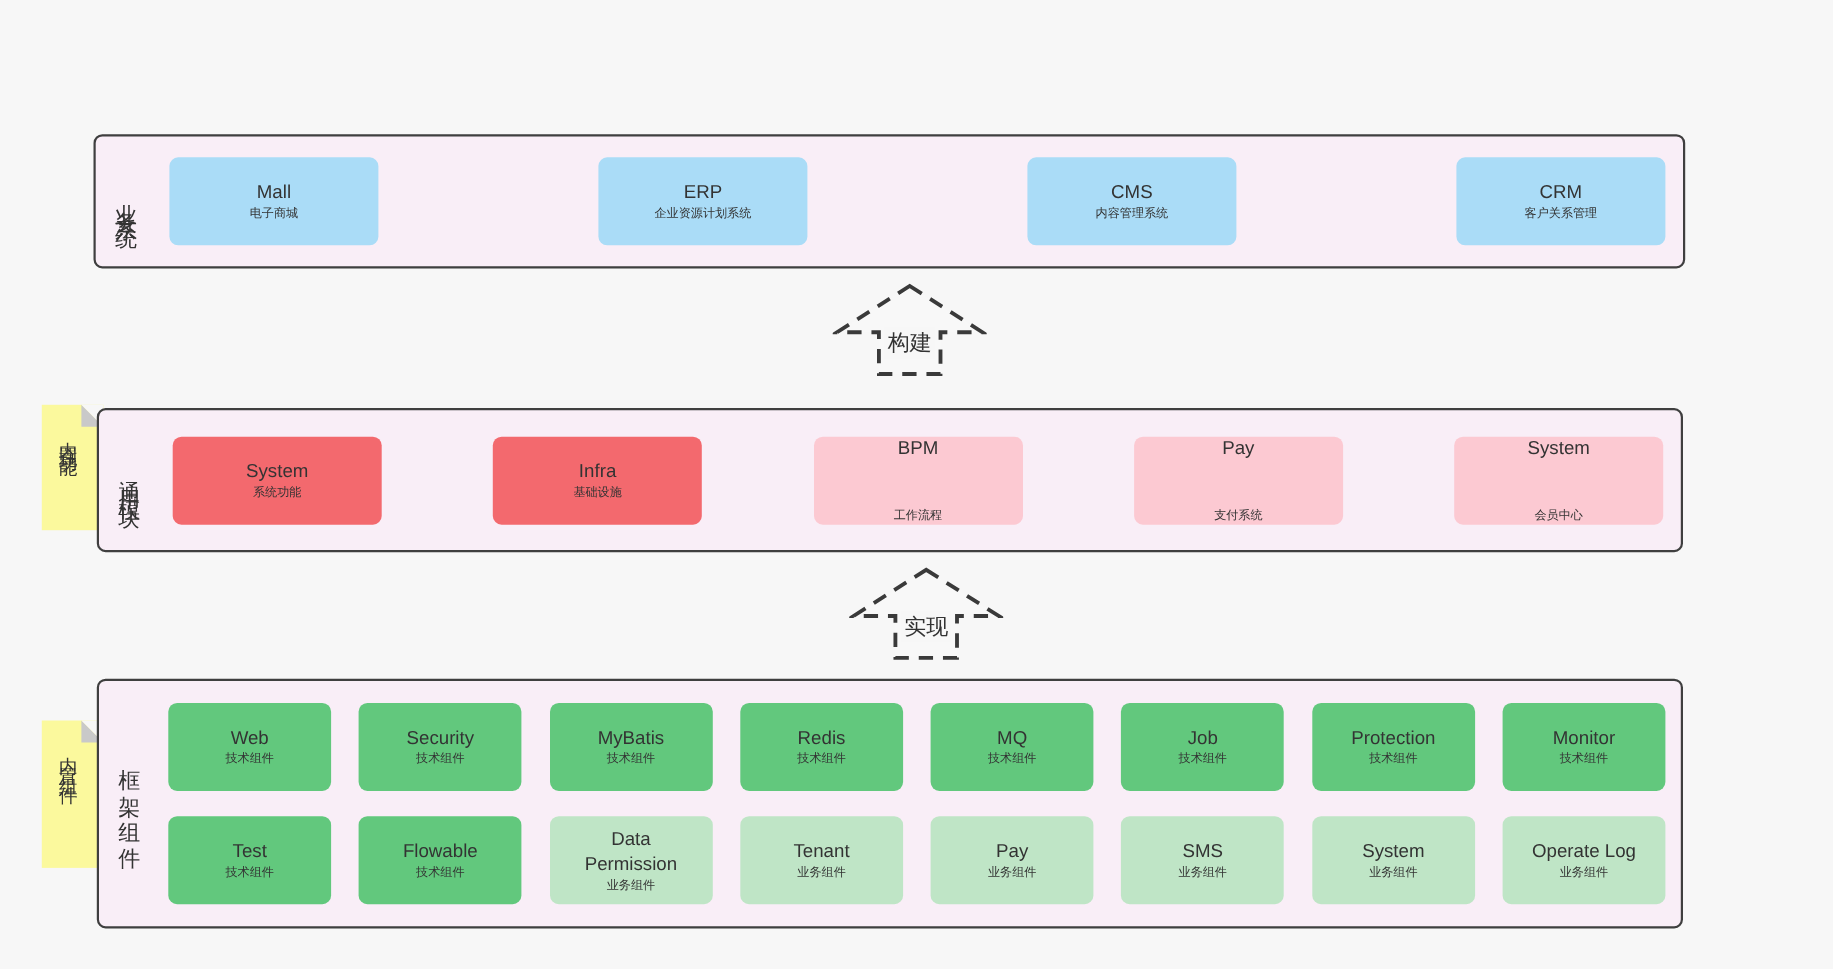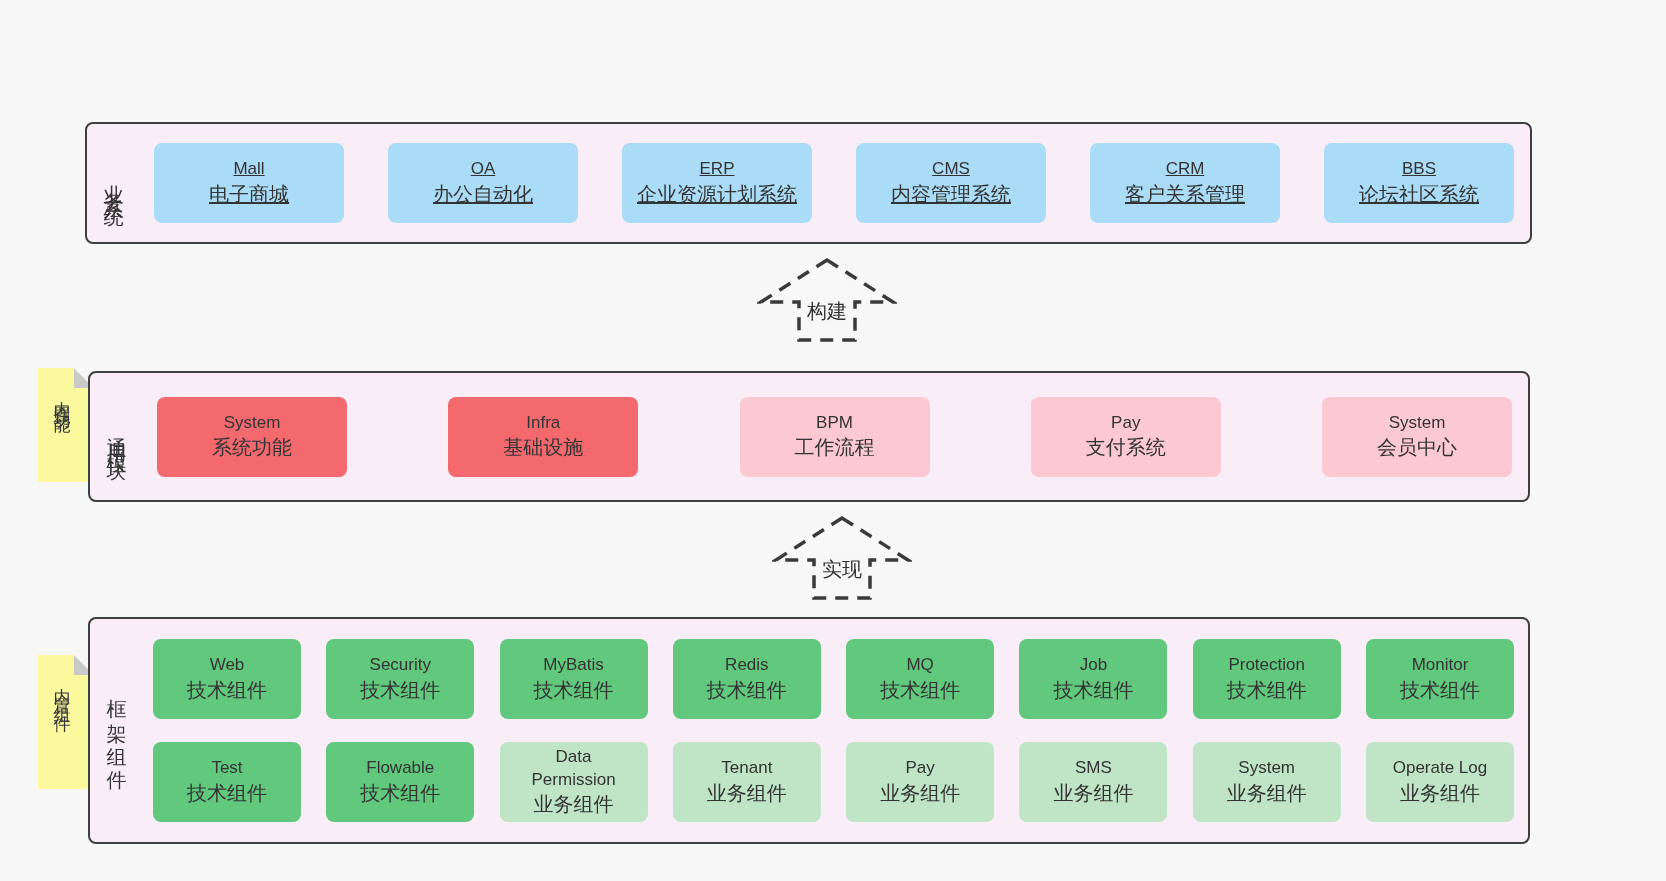--- a/index.html
+++ b/index.html
@@ -60,25 +60,25 @@
   .box{
     width:190px;height:80px;
     border-radius:8px;
     display:flex;flex-direction:column;
     justify-content:center;align-items:center;
     text-align:center;
     color:var(--text,#333);
   }
   .panel-components .box{width:148px;}
   .box .t1{font-size:17px;line-height:1.35;white-space:pre-line;}
-  .box .t2{font-size:20px;line-height:1.35;}
-
-  .blue{background:var(--blue,#aadcf7);text-decoration:underline;}
+  .box .t2{font-size:11px;line-height:1.35;}
+
+  .blue{background:var(--blue,#aadcf7);}
   .red{background:var(--red,#f3696e);}
-  .pink{background:var(--pink,#fcc9d2);}
+  .pink{background:var(--pink,#fcc9d2);justify-content:space-between;}
   .green{background:var(--green,#62c87d);}
   .lightgreen{background:var(--light_green,#bfe5c6);}
 
   
   .note{
     position:absolute;
     background:var(--note_bg,#fbf99d);
     z-index:1;
     box-sizing:border-box;
     display:flex;
@@ -144,38 +144,30 @@
   </div>
 
   <section class="panel panel-business">
     <div class="vlabel">业务系统</div>
     <div class="boxes">
       <div class="box blue">
         <div class="t1">Mall</div>
         <div class="t2">电子商城</div>
       </div>
       <div class="box blue">
-        <div class="t1">OA</div>
-        <div class="t2">办公自动化</div>
-      </div>
-      <div class="box blue">
         <div class="t1">ERP</div>
         <div class="t2">企业资源计划系统</div>
       </div>
       <div class="box blue">
         <div class="t1">CMS</div>
         <div class="t2">内容管理系统</div>
       </div>
       <div class="box blue">
         <div class="t1">CRM</div>
         <div class="t2">客户关系管理</div>
-      </div>
-      <div class="box blue">
-        <div class="t1">BBS</div>
-        <div class="t2">论坛社区系统</div>
       </div>
     </div>
   </section>
 
   <div class="arrow arrow1">
     <svg viewBox="0 0 140 88">
       <polygon points="70,4 136,46 98,46 98,84 42,84 42,46 4,46" fill="#f8f8f8" stroke="#3a3a3a" stroke-width="3.5" stroke-dasharray="13 9" stroke-linejoin="miter"></polygon>
     </svg>
     <span class="arrow-label">构建</span>
   </div>

